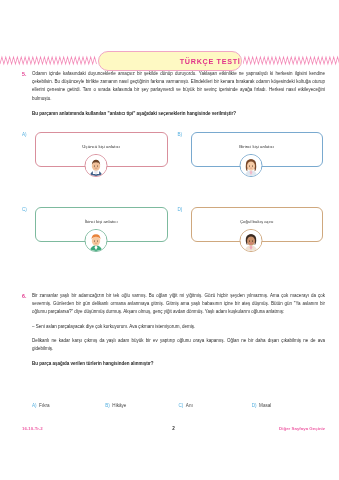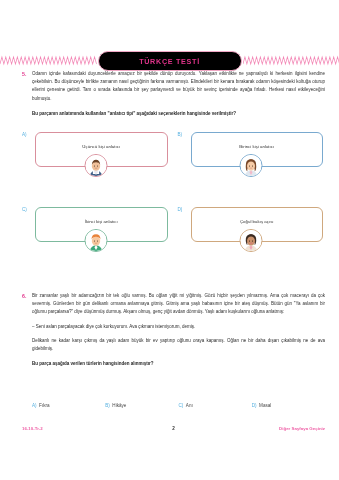--- a/index.html
+++ b/index.html
@@ -29,24 +29,24 @@
     height: 12px;
     overflow: hidden;
   }
   .zig svg { display: block; width: 100%; height: 12px; }
   .title-pill {
     flex: 0 0 auto;
     width: 142px;
     height: 18px;
     border: 1px solid #f0a7c4;
     border-radius: 10px;
-    background: #000000;
+    background: #fef9c3;
     display: flex;
     align-items: center;
-    justify-content: center;
+    justify-content: flex-end;
     margin: 0 1px;
   }
   .title-pill span {
     font-size: 7.2px;
     font-weight: bold;
     letter-spacing: 0.7px;
     color: #e0338a;
   }
 
   

